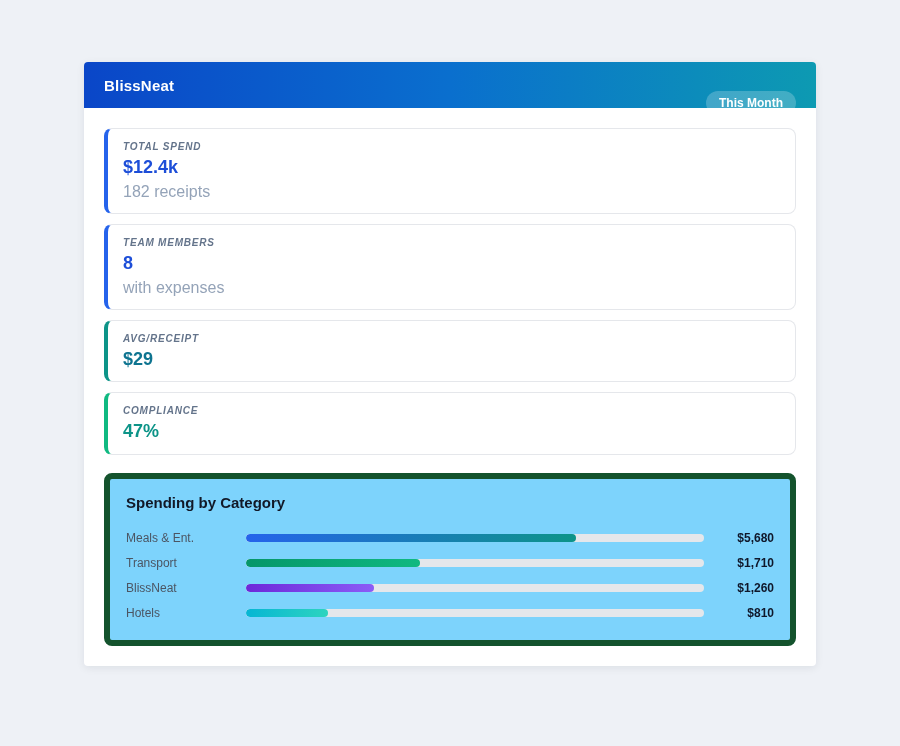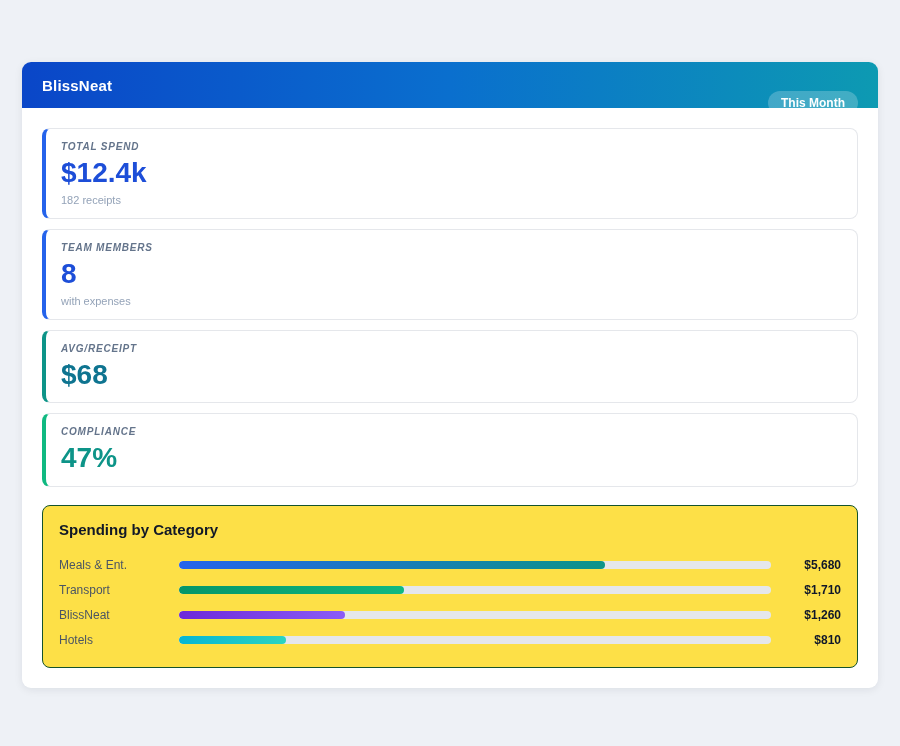--- a/index.html
+++ b/index.html
@@ -3,24 +3,24 @@
 <meta charset="utf-8">
 <style>
   * { margin: 0; padding: 0; box-sizing: border-box; }
   html, body {
     width: 900px; height: 746px;
     background: #eef1f6;
     font-family: "Liberation Sans", "DejaVu Sans", sans-serif;
     overflow: hidden;
   }
   .app-card {
-    width: 856px;
+    width: 732px;
     margin: 62px auto 0 auto;
     background: #ffffff;
-    border-radius: 9px;
+    border-radius: 4px;
     box-shadow: 0 2px 8px rgba(15, 23, 42, 0.08);
     overflow: hidden;
   }
   .app-header {
     height: 46px;
     display: flex;
     align-items: center;
     justify-content: space-between;
     padding: 0 20px;
   }
@@ -53,37 +53,37 @@
   .stat-label {
     font-size: 10px;
     font-weight: bold;
     letter-spacing: 0.8px;
     color: #64748b;
     text-transform: uppercase;
     margin-bottom: 6px;
     font-style: italic;
   }
   .stat-value {
-    font-size: 28px;
+    font-size: 18px;
     font-weight: bold;
     color: #1d4ed8;
     line-height: 1.1;
   }
   .stat-caption {
-    font-size: 11px;
+    font-size: 16px;
     color: #94a3b8;
     margin-top: 5px;
   }
   .stat-caption:empty { display: none; }
   .chart-card {
-    border: 1px solid #14532d;
+    border: 6px solid #14532d;
     border-radius: 8px;
     padding: 15px 16px;
     margin-top: 18px;
-    background: #fde047;
+    background: #7dd3fc;
   }
   .chart-title {
     font-size: 15px;
     font-weight: bold;
     color: #111827;
     margin-bottom: 14px;
   }
   .bar-row {
     display: flex;
     align-items: center;
@@ -134,21 +134,21 @@
     </div>
 
     <div class="stat-card" style="border-left-color: rgb(37, 99, 235);">
       <div class="stat-label">TEAM MEMBERS</div>
       <div class="stat-value" style="color: rgb(29, 78, 216);">8</div>
       <div class="stat-caption">with expenses</div>
     </div>
 
     <div class="stat-card" style="border-left-color: rgb(13, 148, 136);">
       <div class="stat-label">AVG/RECEIPT</div>
-      <div class="stat-value" style="color: rgb(14, 116, 144);">$68</div>
+      <div class="stat-value" style="color: rgb(14, 116, 144);">$29</div>
 
     </div>
 
     <div class="stat-card" style="border-left-color: rgb(16, 185, 129);">
       <div class="stat-label">COMPLIANCE</div>
       <div class="stat-value" style="color: rgb(13, 148, 136);">47%</div>
 
     </div>
 
     <div class="chart-card">

